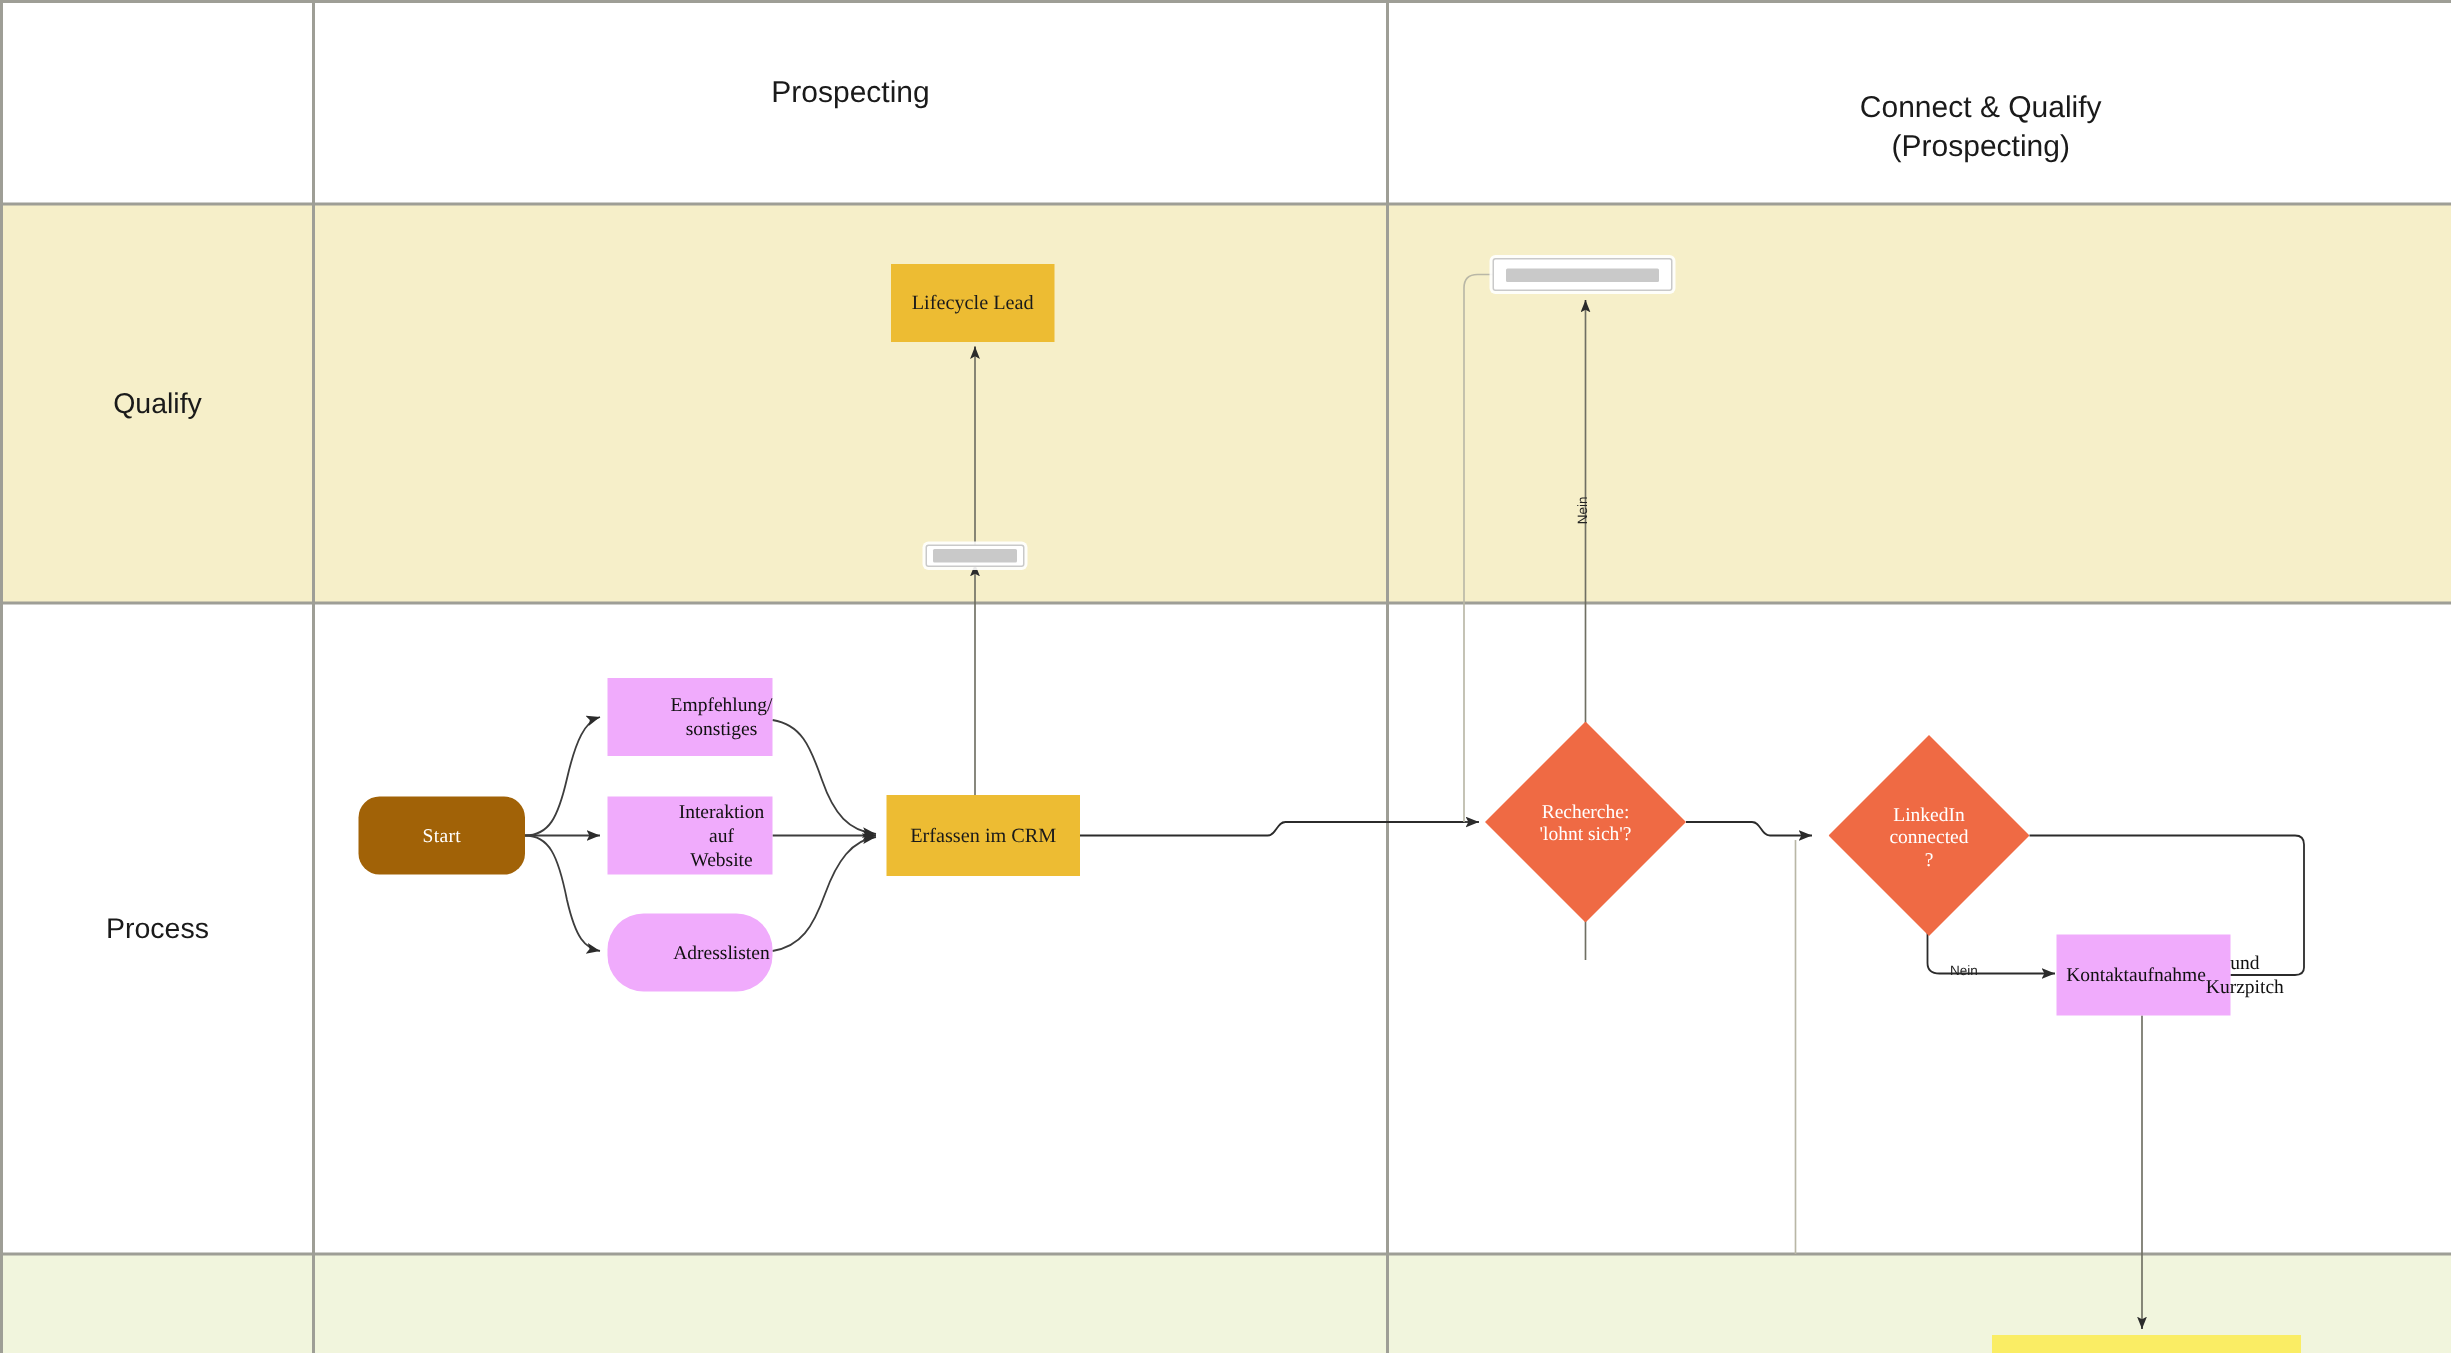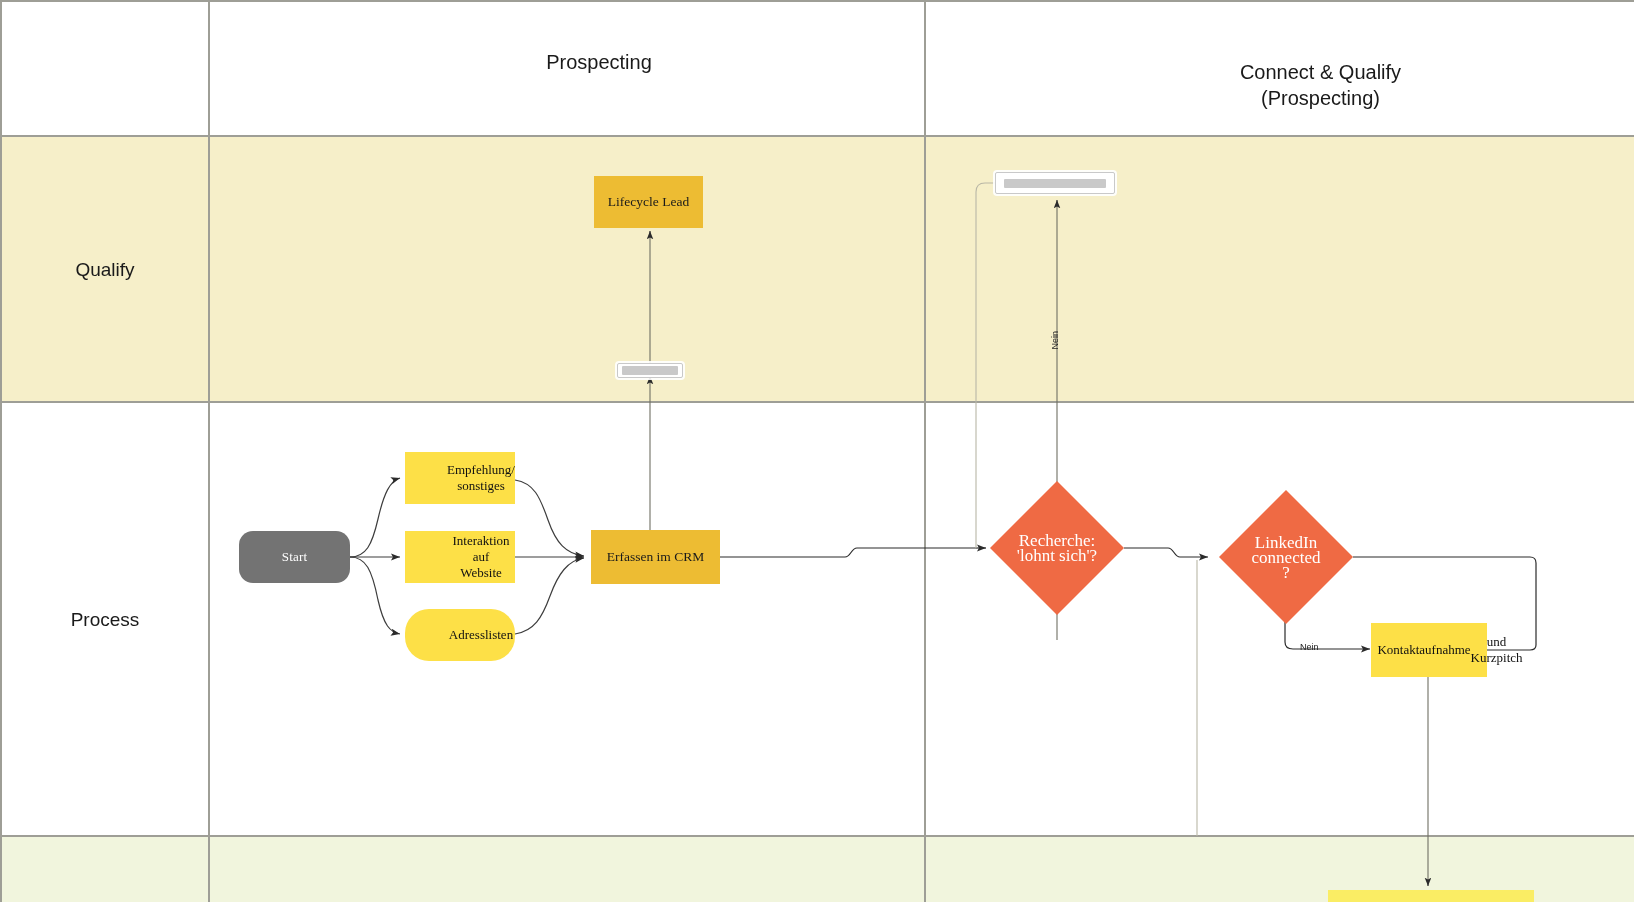--- a/index.html
+++ b/index.html
@@ -15,32 +15,32 @@
   }
   .col-title{font-size:20px;line-height:26px;}
   .row-title{font-size:19px;line-height:25px;}
 
   .node{
     position:absolute;box-sizing:border-box;display:flex;
     align-items:center;justify-content:center;text-align:center;
     font-family:Liberation Serif, serif;
   }
   .n-start{
-    background:#737373;color:#ffffff;border-radius:14px;
+    background:#a16207;color:#ffffff;border-radius:14px;
     font-size:13px;letter-spacing:.2px;
   }
-  .n-yellow{background:#fde047;color:#111111;font-size:13px;line-height:16px;padding-left:42px;}
+  .n-yellow{background:#f0abfc;color:#111111;font-size:13px;line-height:16px;padding-left:42px;}
   .n-amber{background:#edbc33;color:#1a1a1a;font-size:13.5px;line-height:16px;}
   .n-white-ph{
     background:#ffffff;border:1px solid #c9c9c9;border-radius:2px;
     box-shadow:0 0 0 2px rgba(255,255,255,.9);
   }
   .ph-bar{background:#c9c9c9;border-radius:1px;width:86%;height:9px;}
   .n-diamond{
-    color:#ffffff;font-size:17px;line-height:15px;
+    color:#ffffff;font-size:13px;line-height:15px;
     background:#ef6a44;
     clip-path:polygon(50% 0%,100% 50%,50% 100%,0% 50%);
   }
   .edge-label{
     position:absolute;font-size:9px;color:#222;background:transparent;
     font-family:"Liberation Sans",sans-serif;white-space:nowrap;
   }
   .edge-label.vert{writing-mode:vertical-rl;transform:rotate(180deg);}
 </style>
 </head>
@@ -125,21 +125,21 @@
     </g>
 
     <g fill="none" stroke="#6f6f63" stroke-width="1.1">
       <line x1="1428" y1="677" x2="1428" y2="882"></line>
       <line x1="1428" y1="882" x2="1428" y2="886" stroke="#2b2b2b" marker-end="url(#arrow)"></line>
     </g>
 
     <rect x="1328" y="890" width="206" height="30" fill="#faed64"></rect>
   </svg>
 
-  <div class="lane-label col-title" style="left:209px;top:0;width:716px;height:124px;padding-left:32px;">
+  <div class="lane-label col-title" style="left:209px;top:0;width:716px;height:124px;">
     <span>Prospecting</span>
   </div>
 
   <div class="lane-label col-title" style="left:925px;top:0;width:709px;height:169px;flex-direction:column;padding-left:41px;">
     <span>Connect &amp; Qualify</span>
     <span>(Prospecting)</span>
   </div>
 
   <div class="lane-label row-title" style="left:1px;top:136px;width:208px;height:266px;">
     <span>Qualify</span>

